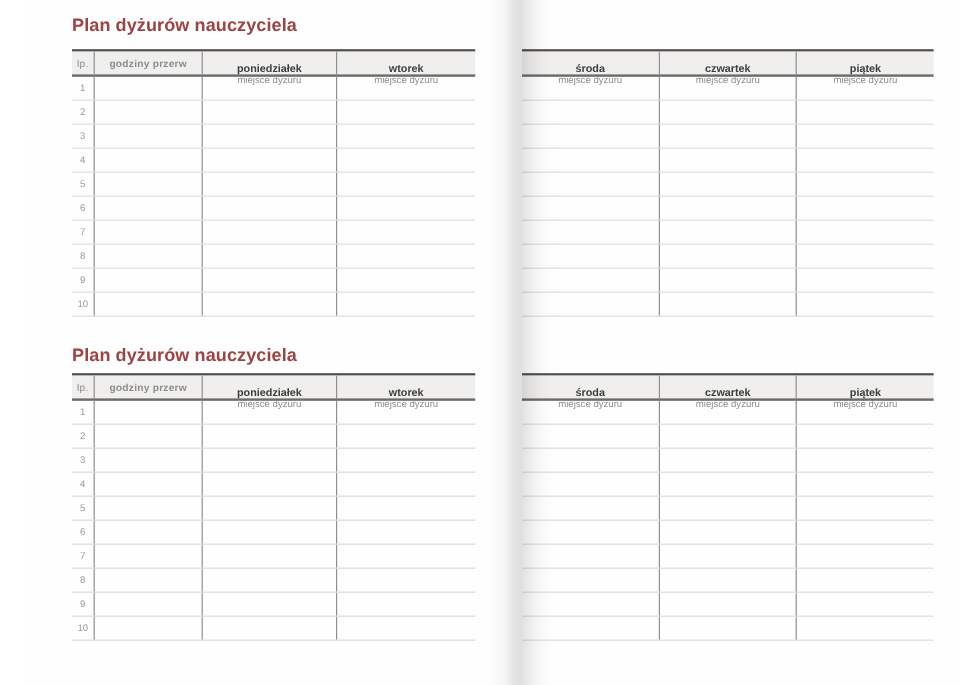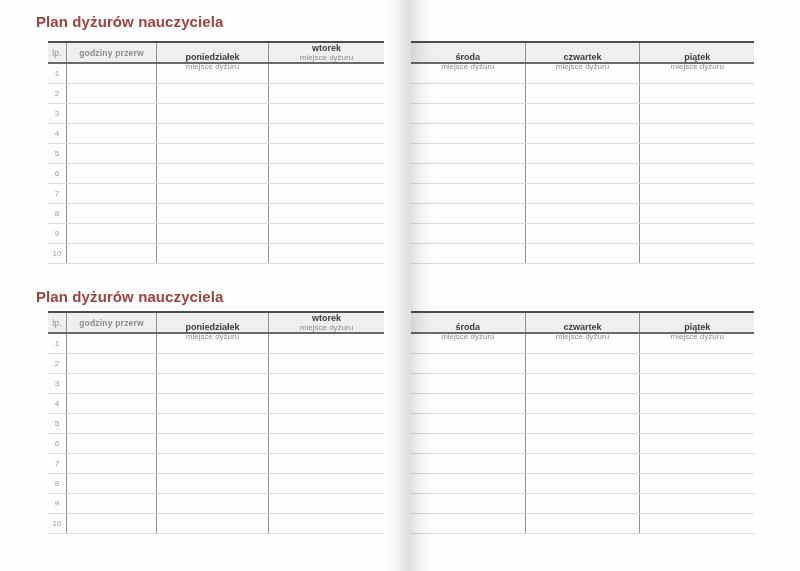--- a/index.html
+++ b/index.html
@@ -13,21 +13,21 @@
     --daytext:#3c3c3c;
   }
   *{box-sizing:border-box;margin:0;padding:0;}
   html,body{width:800px;height:571px;}
   body{
     font-family:"Liberation Sans", sans-serif;
     background:#ffffff;
     position:relative;
     overflow:hidden;
   }
-  .spread{position:absolute;inset:0;background:#fefefe;}
+  .spread{position:absolute;inset:0;background:#fefefe;margin-left:24px;}
   .fold-shadow{
     position:absolute;left:384px;top:0;width:54px;height:571px;
     background:linear-gradient(to right,
       rgba(0,0,0,0) 0%,
       rgba(0,0,0,0.03) 22%,
       rgba(0,0,0,0.10) 38%,
       rgba(0,0,0,0.12) 48%,
       rgba(0,0,0,0.06) 64%,
       rgba(0,0,0,0.015) 82%,
       rgba(0,0,0,0) 100%);
@@ -38,21 +38,21 @@
     color:var(--accent);
     font-size:15px;
     font-weight:bold;
     letter-spacing:0.1px;
     white-space:nowrap;
   }
   .t1{left:36px;top:13px;}
   .t2{left:36px;top:288px;}
 
   .table{position:absolute;border-top:2px solid var(--border-dark);background:transparent;}
-  .tbl-left{left:48px;width:336px;}
+  .tbl-left{left:36px;width:336px;}
   .tbl-right{left:411px;width:343px;}
   .pos-top{top:41px;}
   .pos-bottom{top:311px;}
 
   .thead{
     display:flex;
     align-items:stretch;
     height:21px;
     background:var(--header-bg);
     border-bottom:2px solid var(--border-mid);
@@ -73,21 +73,21 @@
   .row{
     display:flex;align-items:stretch;
     height:20px;
     border-bottom:1px solid var(--rowline);
   }
   .row > div + div{border-left:1px solid var(--vline);}
 
   .c-lp{width:18px;flex:0 0 18px;}
   .c-hours{width:90px;flex:0 0 90px;font-weight:bold;}
   .c-day{width:112px;flex:0 0 112px;}
-  .c-day2{flex:1;justify-content:flex-end;}
+  .c-day2{flex:1;}
   .c-third{flex:1;}
 
   .num{
     display:flex;align-items:center;justify-content:center;
     font-size:8px;color:#9a9a9a;
   }
 </style>
 </head>
 <body>
 

